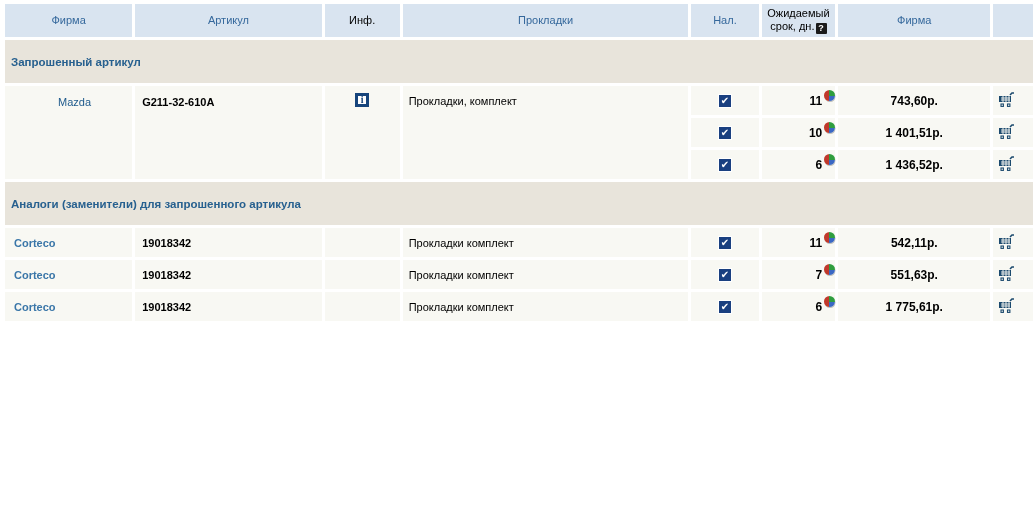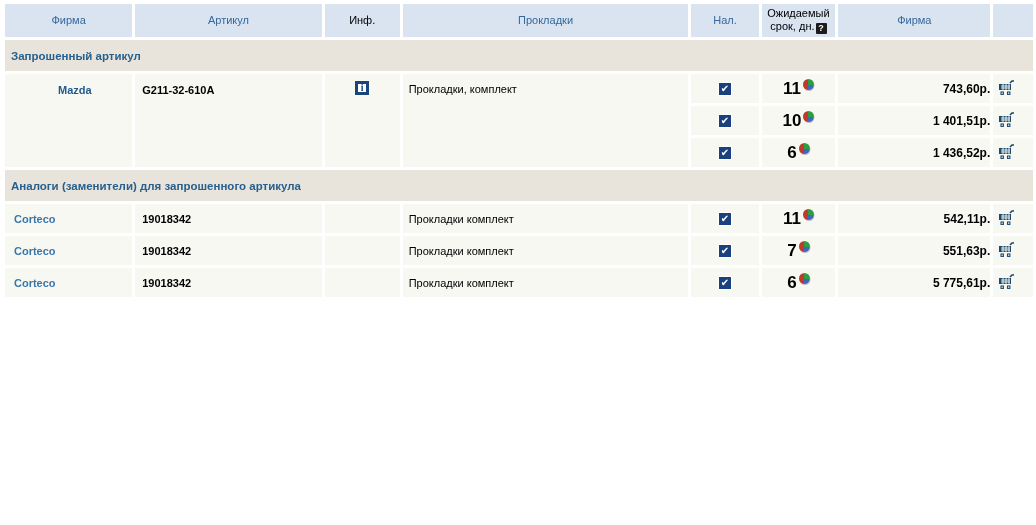--- a/index.html
+++ b/index.html
@@ -10,38 +10,38 @@
   col.c-desc {width:290px;} col.c-avail{width:68px;} col.c-term{width:74px;}
   col.c-price{width:154px;} col.c-cart{width:40px;}
 
   th.hdr { background:#d9e4f0; height:33px; font-weight:normal; color:#35689c;
            text-align:center; vertical-align:middle; font-size:11px; line-height:13px; }
   th.hdr.dark { color:#000; }
   .help-ic { display:inline-block; width:11px; height:11px; background:#1b1b1b; color:#fff;
              font-size:9px; line-height:11px; font-weight:bold; text-align:center;
              vertical-align:-1px; margin-left:1px; border-radius:1px; }
 
-  td.section { background:#e8e4db; height:31px; vertical-align:middle; padding-left:6px;
+  td.section { background:#e8e4db; height:43px; vertical-align:middle; padding-left:6px;
                font-weight:bold; color:#27608f; font-size:11.5px; }
 
   td.cell { background:#f8f8f3; height:29px; vertical-align:middle; }
   td.top  { vertical-align:top; }
   td.c-brand   { padding-left:9px; }
   td.c-brand.top { padding-top:10px; }
-  .brand-requested { font-weight:bold; color:#1e5a8c;padding-left:44px; }
+  .brand-requested { font-weight:normal; color:#1e5a8c;padding-left:44px; }
   .brand-analog    { color:#3a76a8;font-weight:bold; }
   td.c-article { padding-left:7px;font-weight:bold; }
   td.c-article.top { padding-top:10px; }
   td.c-info { text-align:center; }
   td.c-info.top { padding-top:7px; }
   td.c-desc { padding-left:6px; }
   td.c-desc.top { padding-top:9px; }
   td.c-avail { text-align:center; }
-  td.c-term  { text-align:center; font-weight:bold; font-size:17px; }
-  td.c-price { text-align:right; font-weight:bold; font-size:12px; }
+  td.c-term  { text-align:right; font-weight:bold; font-size:12px; }
+  td.c-price { text-align:center; font-weight:bold; font-size:12px; }
   td.c-cart  { padding-left:5px; }
 
   .info-ic { display:inline-block; width:14px; height:14px; border:2px solid #17457c;
              background:#ffffff; color:#17457c; font-family:"Liberation Serif", serif;
              font-weight:bold; font-size:10px; line-height:10px; text-align:center;
              box-shadow:0 0 0 1px #17457c inset; }
   .checkbox { display:inline-block; width:14px; height:14px; background:#1a4080;
               box-shadow:0 0 0 1px #ffffff inset; color:#ffffff; font-size:10px;
               line-height:14px; text-align:center; vertical-align:middle; }
   .pie { display:inline-block; width:11px; height:11px; border-radius:50%;
@@ -161,21 +161,21 @@
             </svg></span></td>
   </tr>
 
   <tr>
     <td class="cell c-brand"><span class="brand-analog">Corteco</span></td>
     <td class="cell c-article"><span>19018342</span></td>
     <td class="cell c-info"></td>
     <td class="cell c-desc"><span>Прокладки комплект</span></td>
     <td class="cell c-avail"><span class="checkbox">✔</span></td>
     <td class="cell c-term"><span>6</span><span class="pie"></span></td>
-    <td class="cell c-price"><span>5 775,61р.</span></td>
+    <td class="cell c-price"><span>1 775,61р.</span></td>
     <td class="cell c-cart"><span class="cart-btn"><svg width="18" height="16" viewBox="0 0 18 16">
               <path d="M12 3 L14 1 L16 1" stroke="#1c4a6e" stroke-width="1.6" fill="none"></path>
               <rect x="1" y="4" width="12" height="6" fill="#1c4a6e"></rect>
               <path d="M3 6 h9 M3 8 h9 M5 4 v6 M8 4 v6 M11 4 v6" stroke="#f8f8f3" stroke-width="0.9"></path>
               <rect x="3" y="12" width="2.4" height="2.4" fill="none" stroke="#1c4a6e" stroke-width="1.1"></rect>
               <rect x="9.5" y="12" width="2.4" height="2.4" fill="none" stroke="#1c4a6e" stroke-width="1.1"></rect>
             </svg></span></td>
   </tr>
 </tbody>
   </table>

